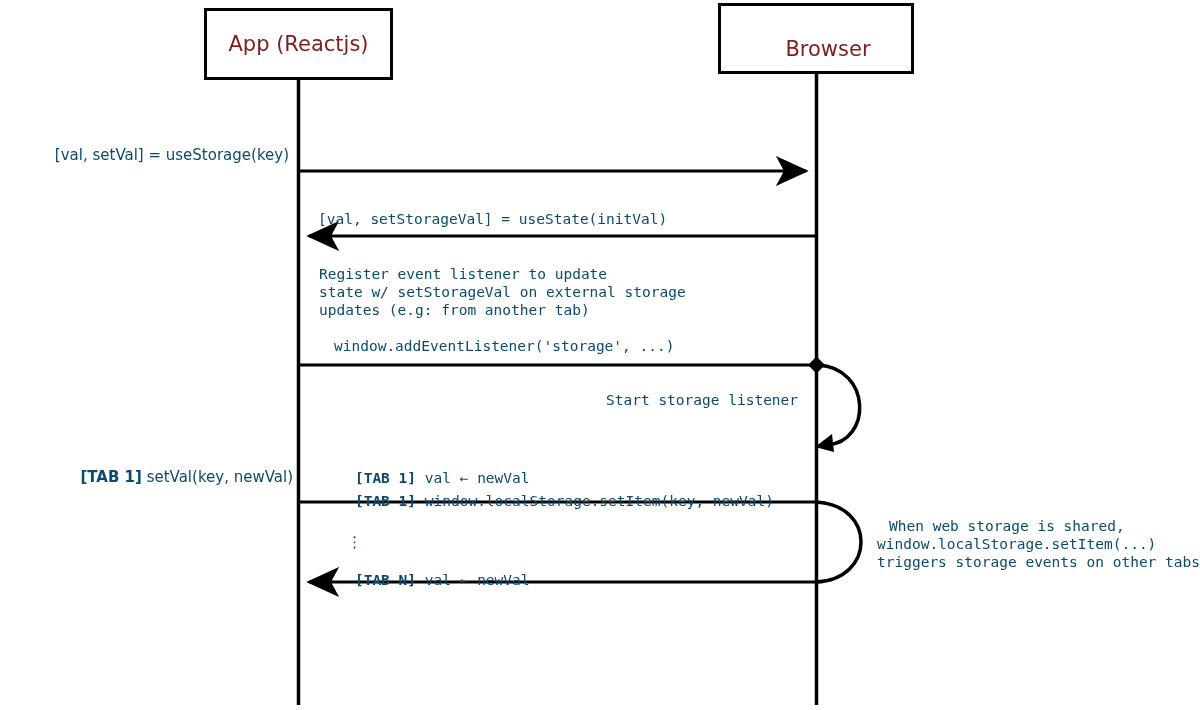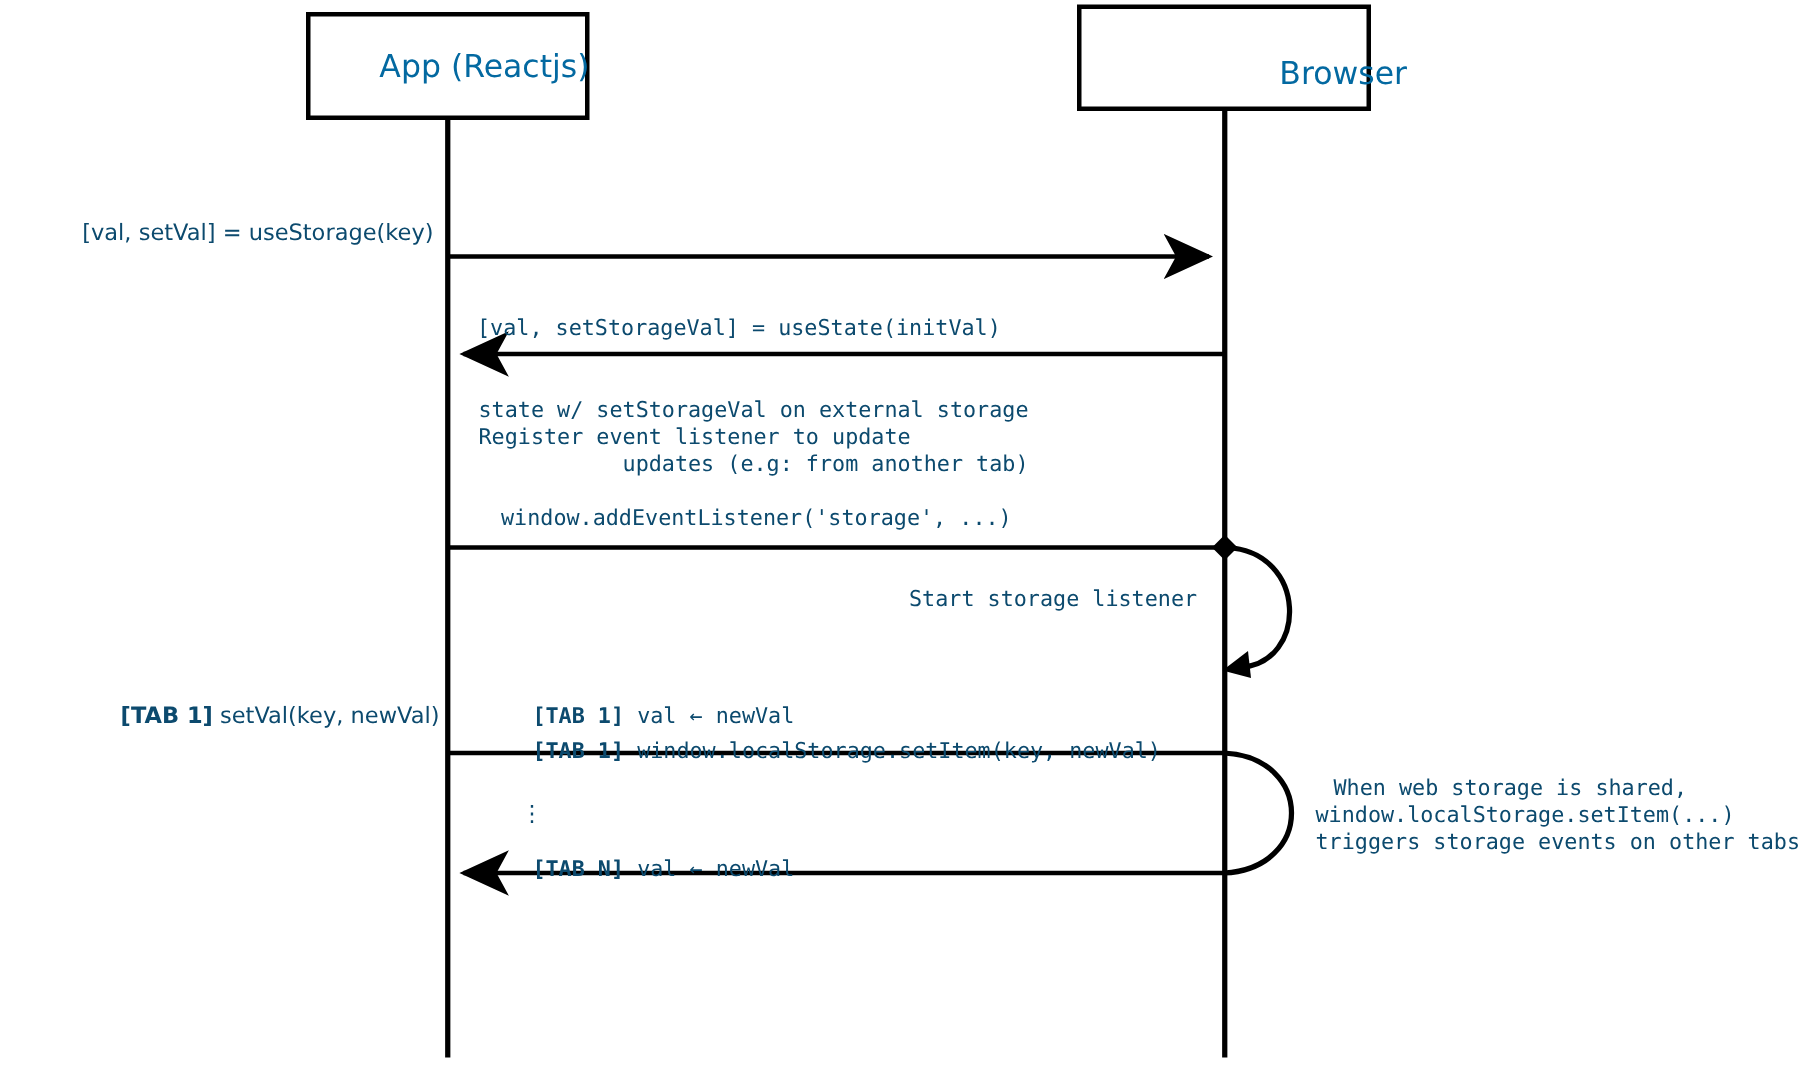--- a/index.html
+++ b/index.html
@@ -25,22 +25,22 @@
   .txt {
     position: absolute;
     white-space: pre;
     color: #0c4a6e;
     font-family: "DejaVu Sans Mono", "Liberation Mono", monospace;
     font-size: 14.5px;
     line-height: 18px;
   }
   .actor-label {
     position: absolute;
-    text-align: right;
-    color: #0369a1;
+    text-align: center;
+    color: #7f1d1d;
     font-family: "DejaVu Sans", "Liberation Sans", sans-serif;
     font-size: 21px;
     white-space: pre;
   }
   .prop-label {
     font-family: "DejaVu Sans", "Liberation Sans", sans-serif;
     font-size: 15px;
   }
   .bold-tag {
     font-weight: bold;
@@ -97,23 +97,23 @@
   <div class="txt prop-label right-aligned" style="left:0px; top:146px; width:289px;">[val, setVal] = useStorage(key)</div>
 
   <div class="txt prop-label right-aligned" style="left:0px; top:450px; width:293px;">
     <span class="bold-tag">[TAB 1]</span><span> setVal(key, newVal)</span>
   </div>
 
 
   <div class="txt" style="left:318px; top:210px;">[val, setStorageVal] = useState(initVal)</div>
 
   <div style="position:absolute; left:319px; top:265px;">
+    <div class="txt" style="position:relative; left:0; top:0;">Register event listener to update</div>
     <div class="txt" style="position:relative; left:0; top:0;">state w/ setStorageVal on external storage</div>
-    <div class="txt" style="position:relative; left:0; top:0;">Register event listener to update</div>
-    <div class="txt" style="position:relative; left:0; top:0;text-align:right;">updates (e.g: from another tab)</div>
+    <div class="txt" style="position:relative; left:0; top:0;">updates (e.g: from another tab)</div>
     <div class="txt" style="position:relative; left:0; top:0; height:18px;"></div>
     <div class="txt" style="position:relative; left:15px; top:0;">window.addEventListener('storage', ...)</div>
   </div>
 
   <div class="txt" style="left:606px; top:391px;">Start storage listener</div>
 
   <div class="txt" style="left:320px; top:451px;">
     <span class="bold-tag">[TAB 1]</span><span> val ← newVal</span>
   </div>
   <div class="txt" style="left:320px; top:474px;">

